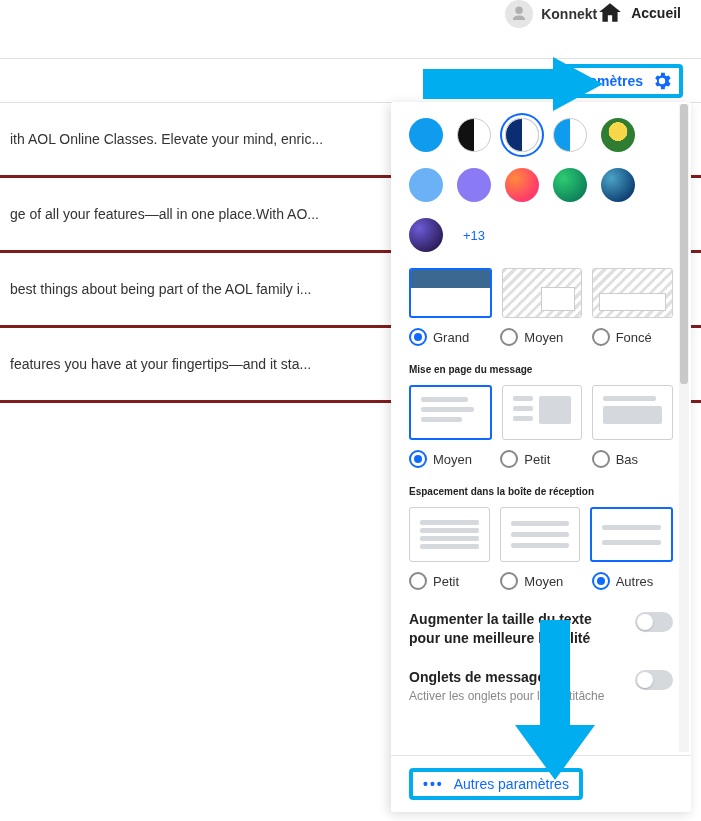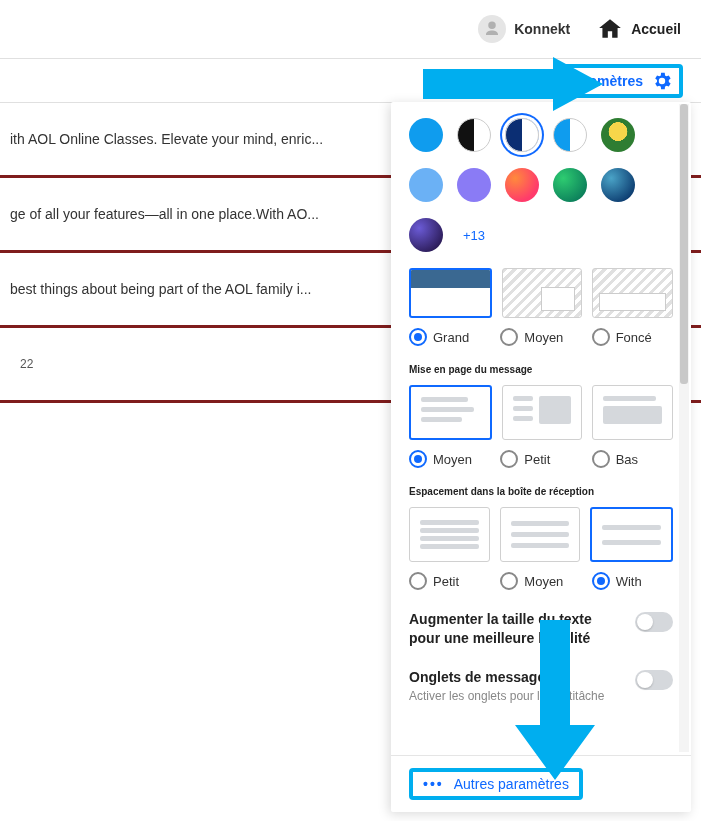--- a/index.html
+++ b/index.html
@@ -1,18 +1,18 @@
 <!DOCTYPE html>
 <html><head>
 <meta charset="utf-8">
 <style>
   * { box-sizing: border-box; margin: 0; padding: 0; font-family: -apple-system, BlinkMacSystemFont, "Segoe UI", Arial, sans-serif; }
   body { width: 701px; height: 821px; background: #fff; overflow: hidden; position: relative; }
   
-  .header { height: 58px; display: flex; align-items: center; justify-content: flex-end; padding-right: 20px; gap: 27px; }
+  .header { height: 58px; display: flex; align-items: flex-start; justify-content: flex-end; padding-right: 20px; gap: 0; }
   .user-pill { display: flex; align-items: center; gap: 8px; font-weight: 600; color: #333; font-size: 14px; }
   .avatar-circle { width: 28px; height: 28px; border-radius: 50%; background: #e5e5e5; display: flex; align-items: center; justify-content: center; }
   .avatar-circle svg { width: 18px; height: 18px; fill: #b0b0b0; }
   .home-link { display: flex; align-items: center; gap: 8px; font-weight: 700; color: #222; font-size: 14px; }
   .home-icon { width: 26px; height: 26px; }
   
   .toolbar { height: 44px; border-top: 1px solid #e0e0e0; display: flex; align-items: center; padding: 0 18px; justify-content: space-between; }
   .sort { font-size: 13px; color: #555; display: flex; align-items: center; gap: 4px; margin-left: 405px; }
   .params-btn { display: flex; align-items: center; gap: 8px; color: #0f69ff; font-weight: 600; font-size: 14px; border: 4px solid #00aeef; border-radius: 4px; padding: 2px 6px; background: #fff; }
   .gear-icon { width: 22px; height: 22px; fill: #0f69ff; }
@@ -113,20 +113,21 @@
     </div>
   <div class="row">
       <span class="row-text">ge of all your features—all in one place.With AO...</span>
       <span class="row-date">23</span>
     </div>
   <div class="row">
       <span class="row-text">best things about being part of the AOL family i...</span>
       <span class="row-date">24</span>
     </div>
   <div class="row">
+      <span class="row-text">features you have at your fingertips—and it sta...</span>
       <span class="row-date">22</span>
     </div>
 </div>
 
 <svg class="arrow1" viewBox="0 0 180 54">
   <polygon points="0,12 130,12 130,0 180,27 130,54 130,42 0,42" fill="#00aeef"></polygon>
 </svg>
 <svg class="arrow2" viewBox="0 0 80 160">
   <polygon points="25,0 55,0 55,105 80,105 40,160 0,105 25,105" fill="#00aeef"></polygon>
 </svg>
@@ -238,21 +239,21 @@
       <label class="radio-item">
           <span class="radio-circle"></span>
           <span>Petit</span>
         </label>
       <label class="radio-item">
           <span class="radio-circle"></span>
           <span>Moyen</span>
         </label>
       <label class="radio-item">
           <span class="radio-circle checked"></span>
-          <span>With</span>
+          <span>Autres</span>
         </label>
     </div>
 
     <div class="toggle-row">
       <div class="toggle-label">Augmenter la taille du texte pour une meilleure lisibilité</div>
       <div class="toggle"></div>
     </div>
 
     <div class="toggle-row">
       <div>

